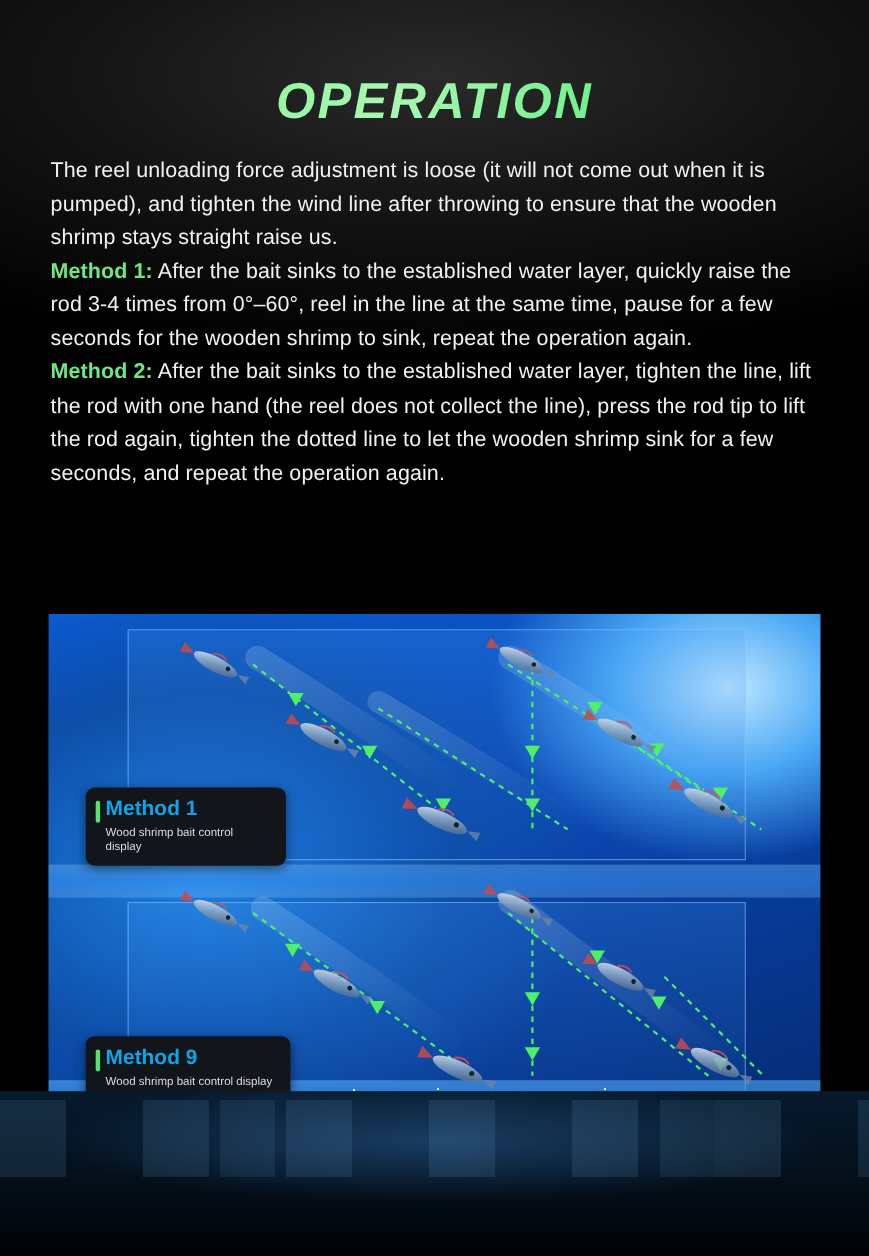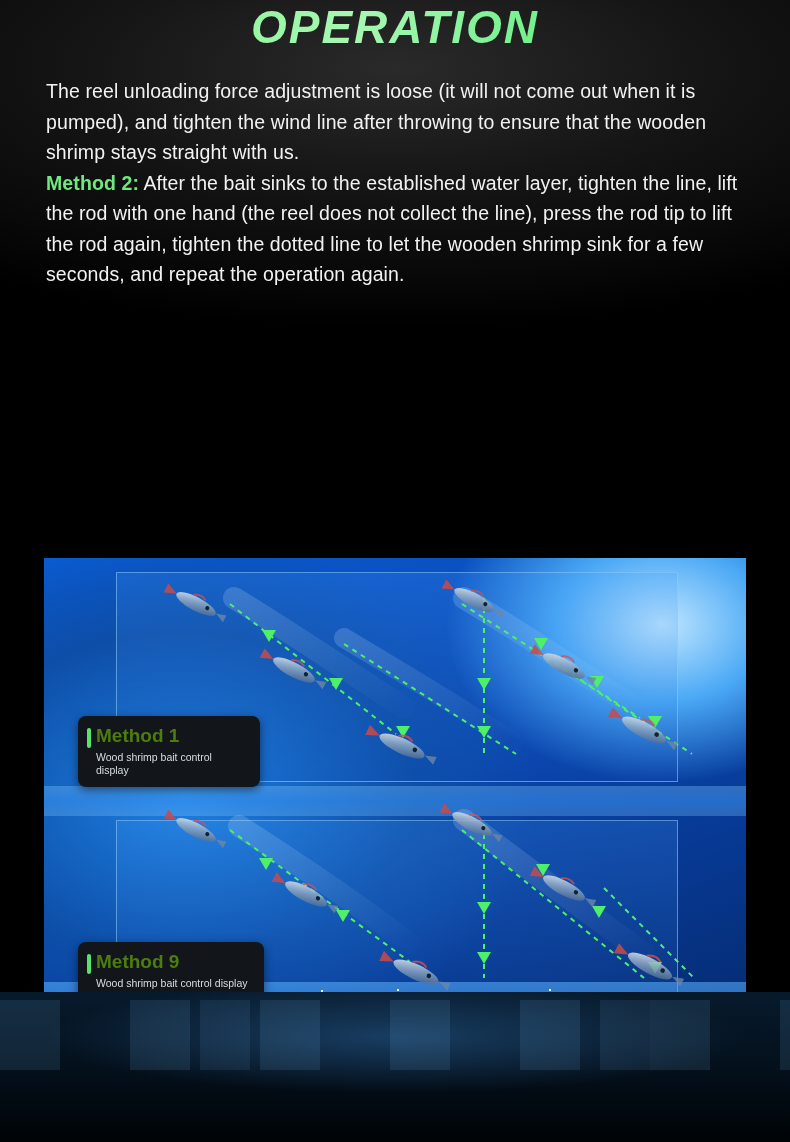--- a/index.html
+++ b/index.html
@@ -14,20 +14,21 @@
     position: relative;
     width: 790px;
     height: 1142px;
     background:
       radial-gradient(ellipse 700px 260px at 50% 6%, #2a2a2a 0%, #151515 45%, #0a0a0a 75%, #000 100%),
       #000;
     overflow: hidden;
   }
   
   .title {
+    margin-top: 64px;
     text-align: center;
     font-size: 46px;
     font-weight: bold;
     font-style: italic;
     letter-spacing: 2px;
     background: linear-gradient(100deg, #5ef27a 0%, #8df59a 25%, #a8f7b2 45%, #6ef08a 70%, #49e86a 100%);
     -webkit-background-clip: text;
     background-clip: text;
     color: transparent;
     -webkit-text-fill-color: transparent;
@@ -108,21 +109,21 @@
     padding: 9px 16px 10px 18px;
     box-shadow: 0 3px 10px rgba(0,0,0,0.5);
   }
   .mcard .bar {
     position: absolute;
     left: 9px; top: 12px;
     width: 4px; height: 20px;
     background: #57e46e;
     border-radius: 2px;
   }
-  .mcard .mt { color: #4d7c0f; font-size: 19px; font-weight: bold; line-height: 22px; }
+  .mcard .mt { color: #0ea5e9; font-size: 19px; font-weight: bold; line-height: 22px; }
   .mcard .ms { color: #d6dde3; font-size: 10.5px; margin-top: 4px; line-height: 13px; }
   #card1 { left: 34px; top: 158px; width: 182px; }
   #card2 { left: 34px; top: 384px; width: 186px; }
 
   
   .water {
     position: absolute;
     left: 0; right: 0; bottom: 0; height: 150px;
     background:
       radial-gradient(ellipse 500px 80px at 50% 30%, rgba(40,95,150,0.55), rgba(0,0,0,0) 70%),
@@ -140,21 +141,22 @@
   }
 </style>
 </head>
 <body>
 
 <div class="page">
 
   <h1 class="title">OPERATION</h1>
 
   <div class="copy">
-    <p>The reel unloading force adjustment is loose (it will not come out when it is pumped), and tighten the wind line after throwing to ensure that the wooden shrimp stays straight with us.</p>
+    <p>The reel unloading force adjustment is loose (it will not come out when it is pumped), and tighten the wind line after throwing to ensure that the wooden shrimp stays straight raise us.</p>
+    <p><span class="mlabel">Method 1:</span><span> After the bait sinks to the established water layer, quickly raise the rod 3-4 times from 0°–60°, reel in the line at the same time, pause for a few seconds for the wooden shrimp to sink, repeat the operation again.</span></p>
     <p><span class="mlabel">Method 2:</span><span> After the bait sinks to the established water layer, tighten the line, lift the rod with one hand (the reel does not collect the line), press the rod tip to lift the rod again, tighten the dotted line to let the wooden shrimp sink for a few seconds, and repeat the operation again.</span></p>
   </div>
 
   <div class="illus">
     <div class="glow-bg"></div>
     <div class="tank-top"></div>
     <div class="tank-bot"></div>
     <div class="divider"></div>
     <div class="floor"></div>
     <div class="bubbles"></div>

